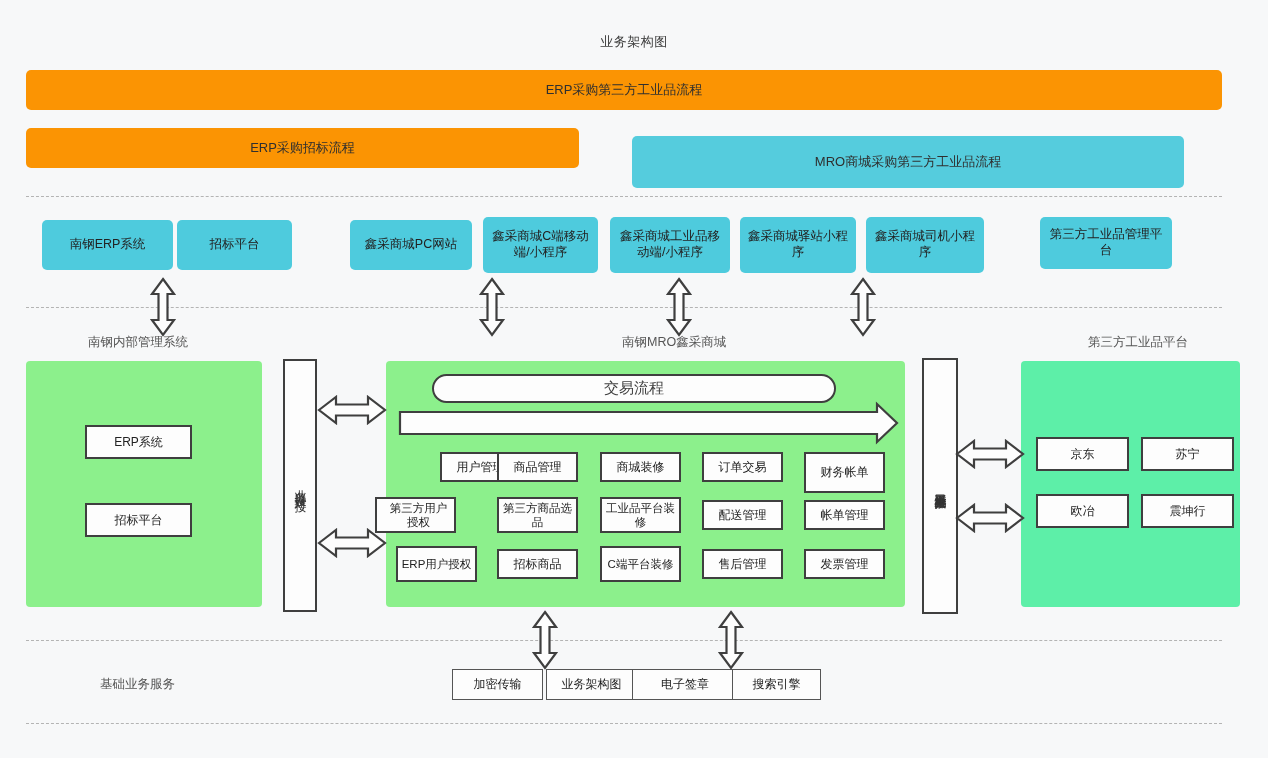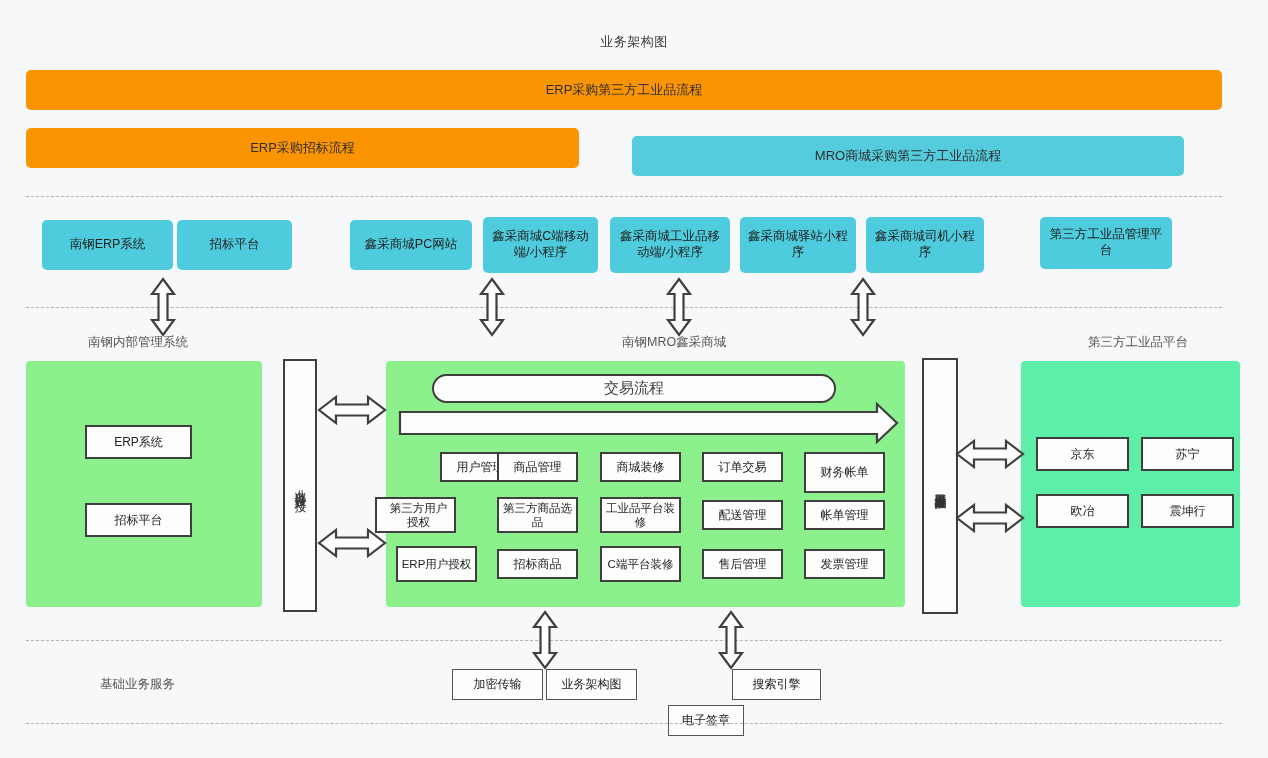--- a/index.html
+++ b/index.html
@@ -135,21 +135,21 @@
 <body>
 
 <div class="canvas">
 
   <div class="node page-title" style="left:568px; top:32px; width:132px; height:20px;">业务架构图</div>
 
   <div class="node bar bar-orange" style="left:26px; top:70px; width:1196px; height:40px;">ERP采购第三方工业品流程</div>
 
   <div class="node bar bar-orange" style="left:26px; top:128px; width:553px; height:40px;">ERP采购招标流程</div>
 
-  <div class="node bar bar-cyan" style="left:632px; top:136px; width:552px; height:40px;">MRO商城采购第三方工业品流程</div>
+  <div class="node bar bar-cyan" style="left:632px; top:136px; width:552px; height:52px;">MRO商城采购第三方工业品流程</div>
 
   <div class="dashed" style="left:26px; top:196px; width:1196px;"></div>
 
   <div class="node app-box" style="left:42px; top:220px; width:131px; height:50px;">南钢ERP系统</div>
   <div class="node app-box" style="left:177px; top:220px; width:115px; height:50px;">招标平台</div>
   <div class="node app-box" style="left:350px; top:220px; width:122px; height:50px;">鑫采商城PC网站</div>
   <div class="node app-box" style="left:483px; top:217px; width:115px; height:56px;">鑫采商城C端移动端/小程序</div>
   <div class="node app-box" style="left:610px; top:217px; width:120px; height:56px;">鑫采商城工业品移动端/小程序</div>
   <div class="node app-box" style="left:740px; top:217px; width:116px; height:56px;">鑫采商城驿站小程序</div>
   <div class="node app-box" style="left:866px; top:217px; width:118px; height:56px;">鑫采商城司机小程序</div>
@@ -196,21 +196,21 @@
   <div class="node leaf" style="left:1141px; top:437px; width:93px; height:34px;">苏宁</div>
   <div class="node leaf" style="left:1036px; top:494px; width:93px; height:34px;">欧冶</div>
   <div class="node leaf" style="left:1141px; top:494px; width:93px; height:34px;">震坤行</div>
 
   <div class="dashed" style="left:26px; top:640px; width:1196px;"></div>
 
   <div class="node zone-label" style="left:100px; top:676px; width:200px; height:18px;">基础业务服务</div>
 
   <div class="node leaf-thin node" style="left:452px; top:669px; width:91px; height:31px; display:flex; align-items:center; justify-content:center;">加密传输</div>
   <div class="node leaf-thin node" style="left:546px; top:669px; width:91px; height:31px; display:flex; align-items:center; justify-content:center;">业务架构图</div>
-  <div class="node leaf-thin node" style="left:668px; top:669px; width:76px; height:31px; display:flex; align-items:center; justify-content:center;margin-top:36px;">电子签章</div>
+  <div class="node leaf-thin node" style="left:632px; top:669px; width:106px; height:31px; display:flex; align-items:center; justify-content:center;">电子签章</div>
   <div class="node leaf-thin node" style="left:732px; top:669px; width:89px; height:31px; display:flex; align-items:center; justify-content:center;">搜索引擎</div>
 
   <div class="dashed" style="left:26px; top:723px; width:1196px;"></div>
 
   <svg class="arrows" viewBox="0 0 1268 758">
     <defs>
 
       <g id="vArrow">
         <path class="arrow-shape" d="M 0,-28 L 11,-13 L 4.5,-13 L 4.5,13 L 11,13 L 0,28 L -11,13 L -4.5,13 L -4.5,-13 L -11,-13 Z"></path>
       </g>

